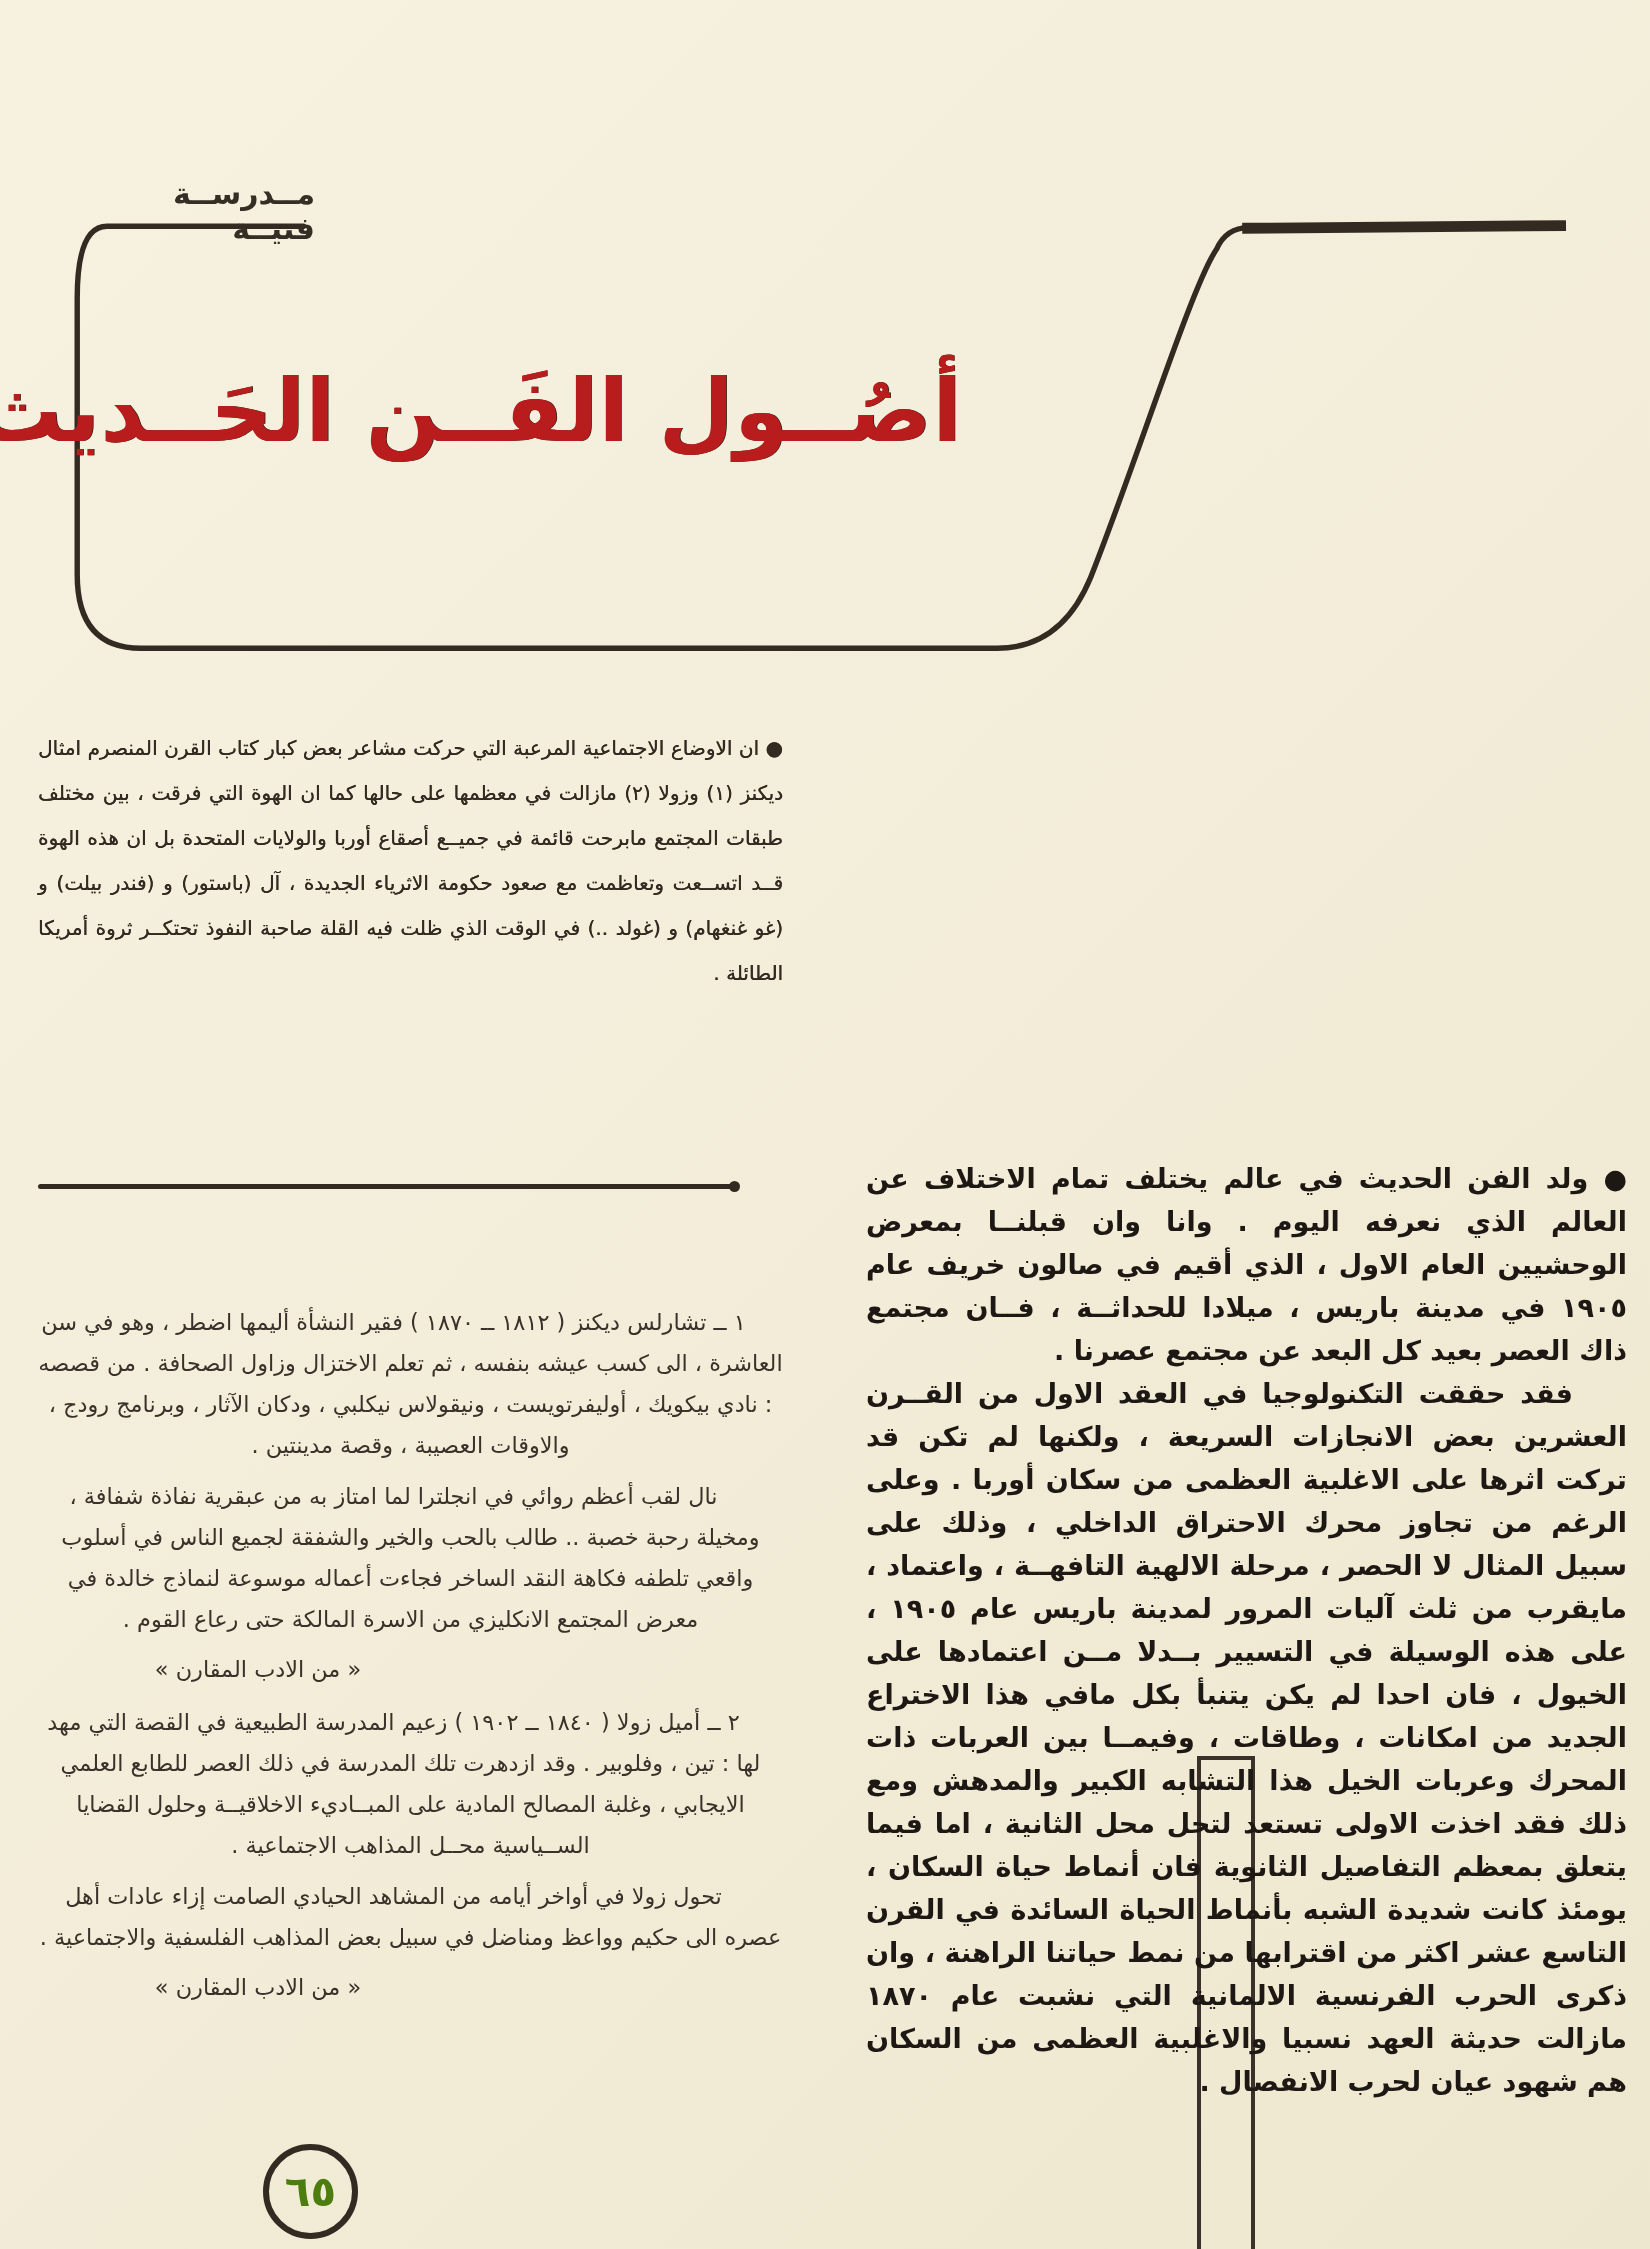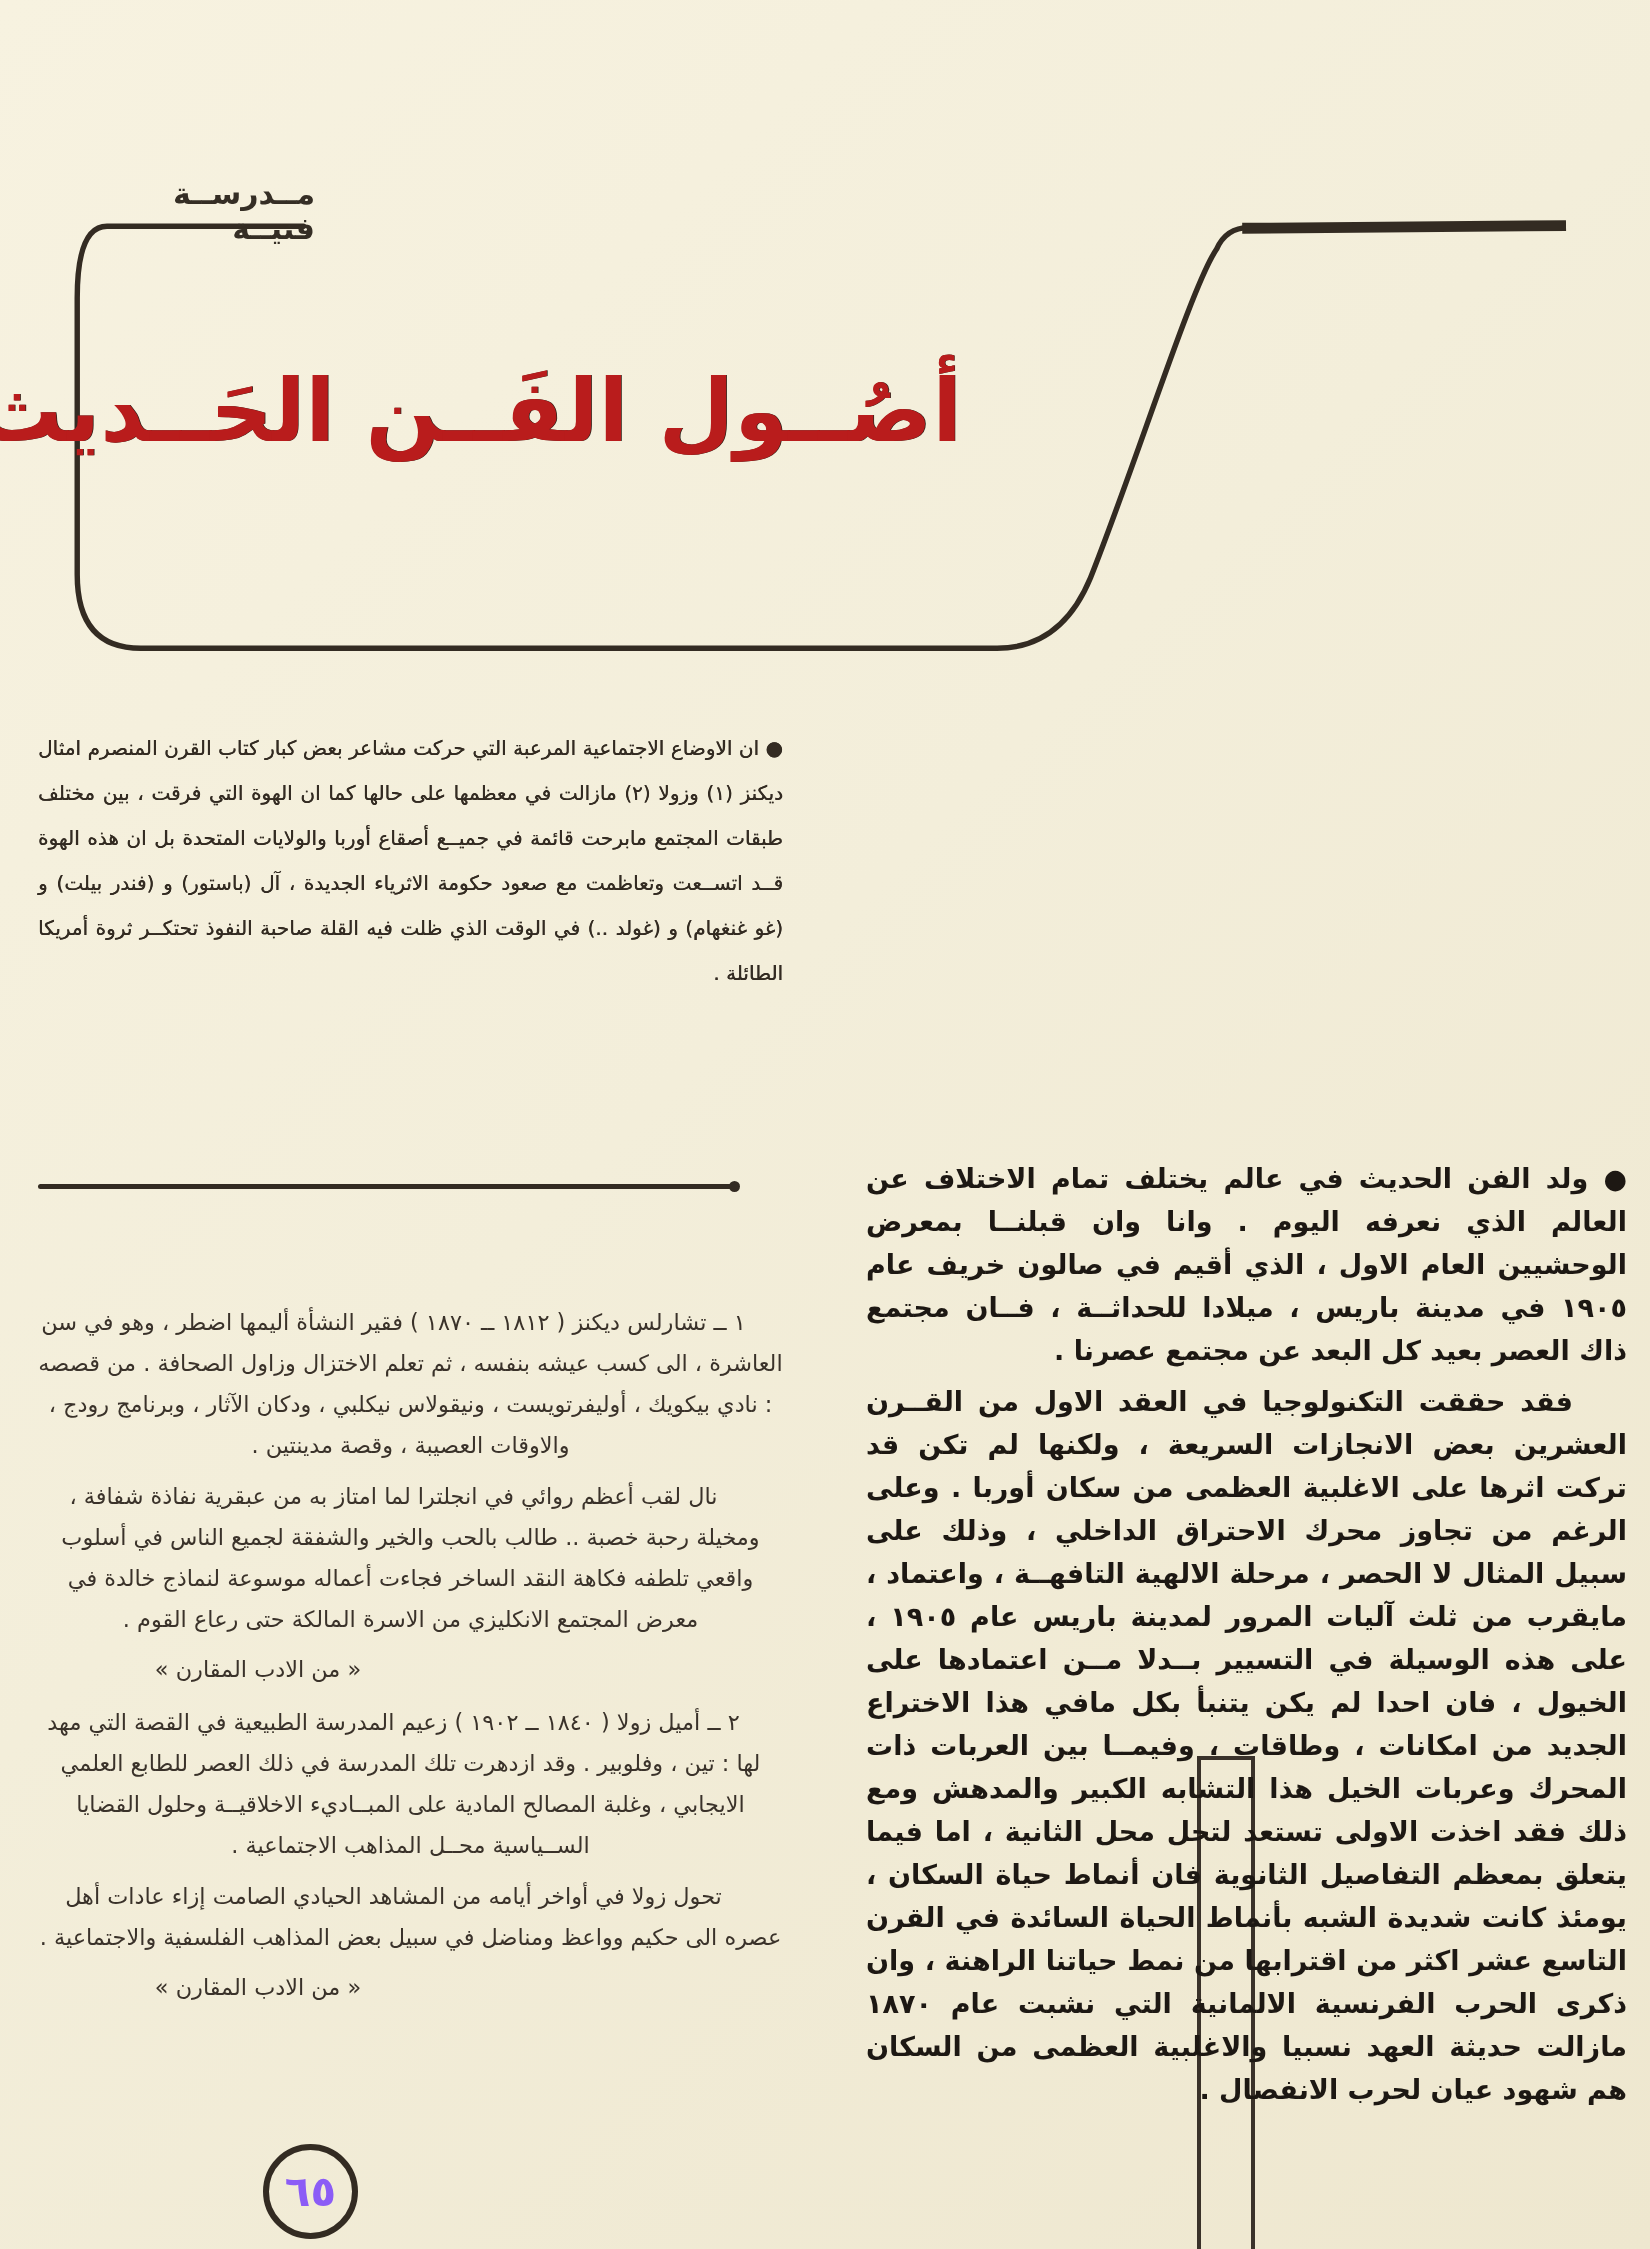--- a/index.html
+++ b/index.html
@@ -75,29 +75,29 @@
   .gutter-bar{border:4.1px solid #3a322a;background:transparent;}
   
   .lead-col{
     left:866px;top:1157px;width:761px;
     font-size:27px;line-height:43px;
     font-weight:bold;
     text-align:justify;
     color:#1d1813;
   }
   .lead-col p{margin:0;}
-  .lead-col .p2{text-indent:54px;margin-top:8px;}
+  .lead-col .p2{text-indent:54px;}
   
   .page-badge{
     left:263px;top:2144px;width:95px;height:95px;
     border:6.1px solid #332b22;border-radius:50%;
     box-sizing:border-box;
     display:flex;align-items:center;justify-content:center;
     font-size:42px;font-weight:bold;
-    color:#8b5cf6;
+    color:#4d7c0f;
   }
 </style>
 </head>
 <body>
 
 <svg class="abs header-svg" width="1650" height="779" viewBox="0 0 2436 1150" fill="none">
   <path d="M 448 334 L 158 334 Q 114 334 114 440 L 114 848
            Q 114 957 208 957 L 1472 957
            Q 1567 957 1610 853
            C 1680 676 1760 420 1796 368

